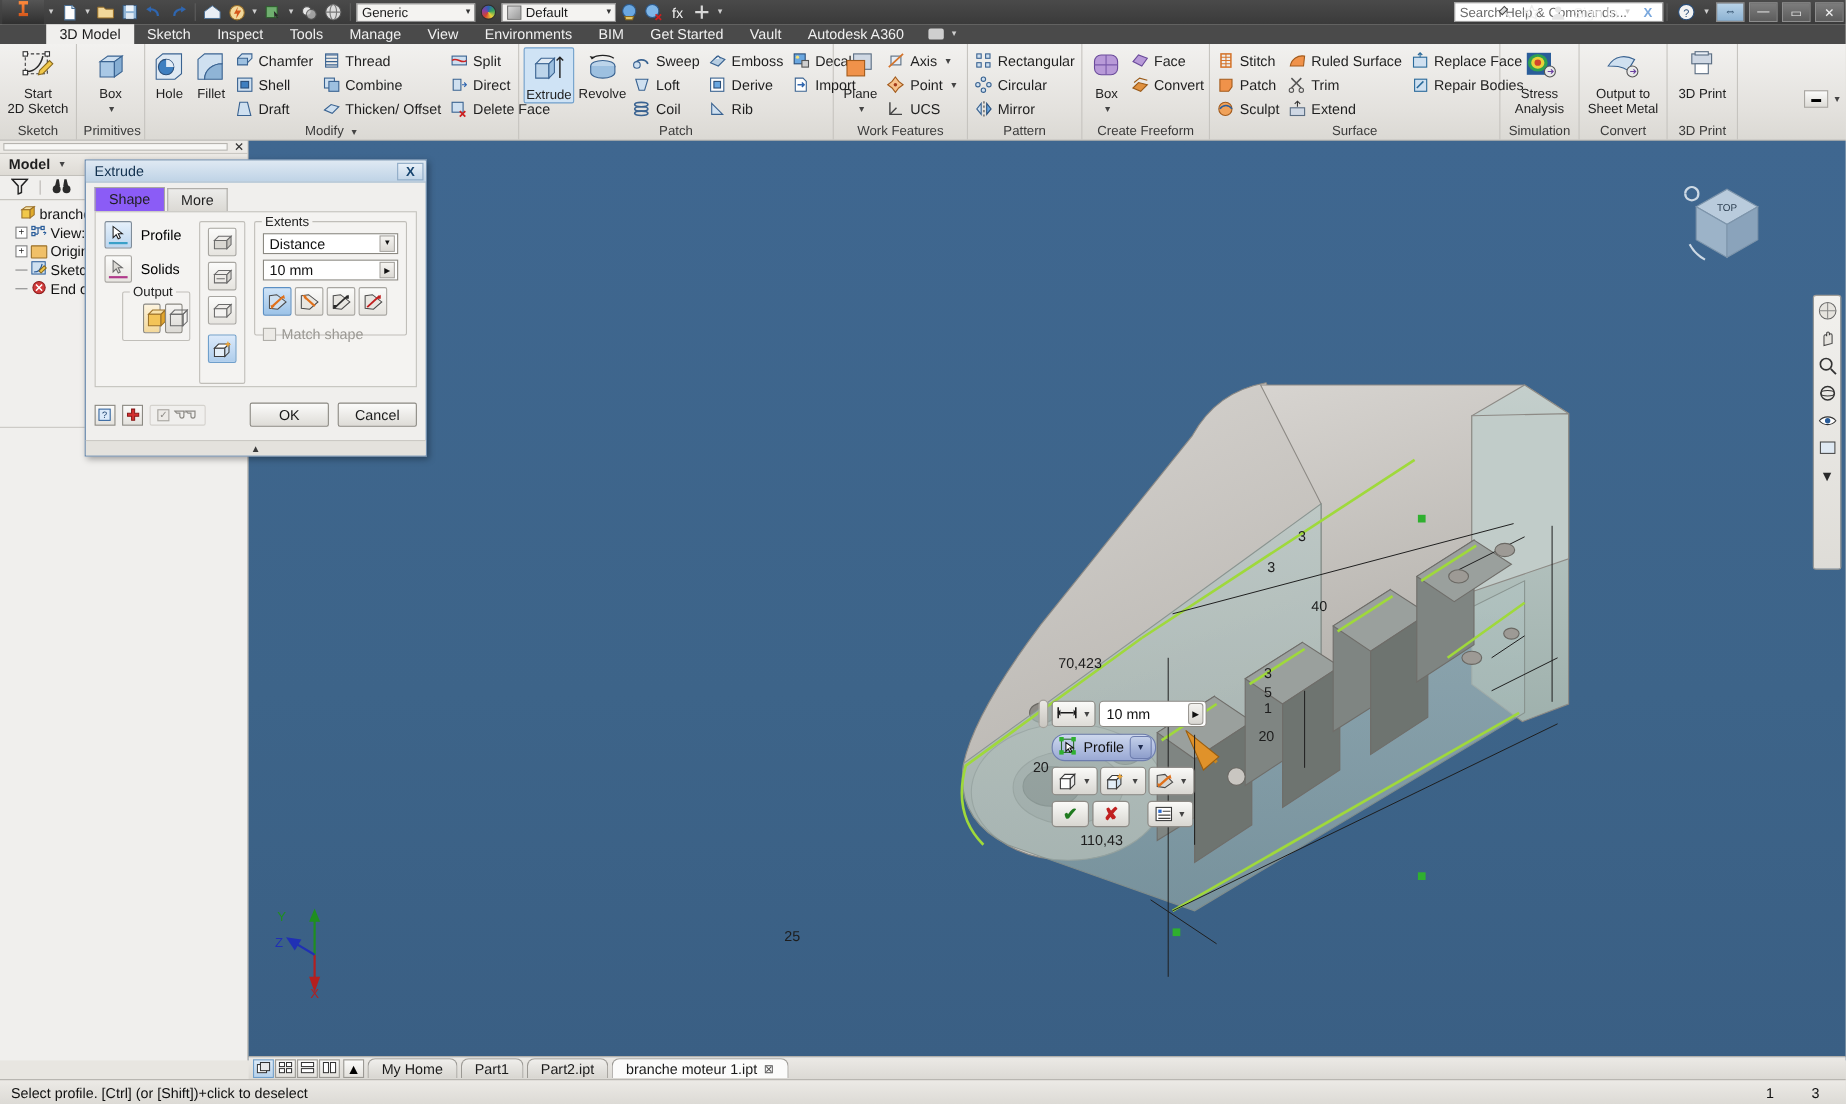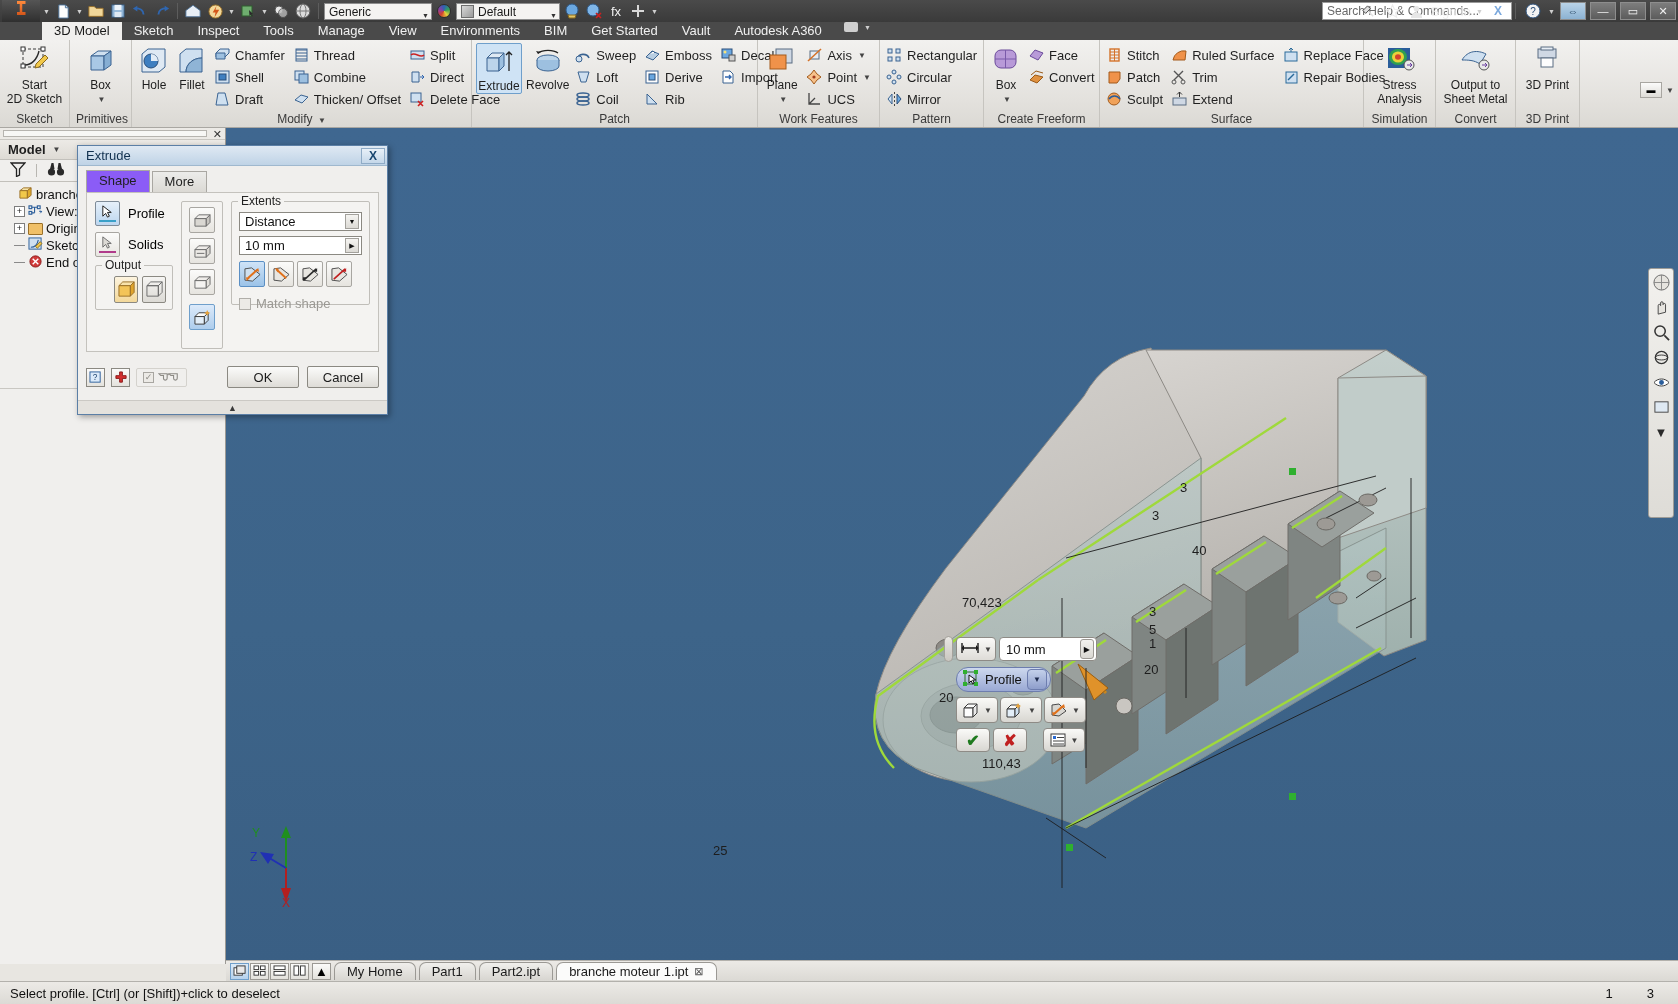--- a/index.html
+++ b/index.html
@@ -42,41 +42,41 @@
   }
   .logo-pro { position:absolute; bottom:-8px; left:6px; font-size:7px; color:#ddd; letter-spacing:.5px;}
   .qat-sep { width:1px; height:16px; background:#5d5d5d; margin:0 3px; }
   .qbtn {
     width:20px; height:20px; display:flex; align-items:center; justify-content:center;
     color:#e9e9e9; font-size:12px; cursor:default;
   }
   .qcaret { font-size:7px; color:#cfcfcf; width:9px; text-align:center; }
   .qcombo {
     height:17px; min-width:110px; background:#f4f3f1; border:1px solid #8d8d8d;
-    display:flex; align-items:flex-end; padding:0 2px 0 4px; font-size:12px; color:#1a1a1a;
+    display:flex; align-items:center; padding:0 2px 0 4px; font-size:12px; color:#1a1a1a;
     justify-content:space-between; gap:4px;
   }
   .qcombo .arr { font-size:7px; color:#333; }
   .qswatch { width:13px; height:13px; border:1px solid #6d6d6d; background:linear-gradient(135deg,#d8d8d8,#9a9a9a); }
   .circ-icon { width:14px;height:14px;border-radius:50%;
     background:conic-gradient(#2d62b5,#35a05b,#e8d23a,#d4432c,#8a3fa0,#2d62b5); border:1px solid #2e2e2e;}
   .search-box {
     position:absolute; left:1322px; top:2px; width:190px; height:18px;
     background:#fff; border:1px solid #9a9a9a; display:flex; align-items:center; padding:0 4px;
     color:#6a6a6a; font-size:12px;
   }
   .tb-right { position:absolute; right:2px; top:0; height:22px; display:flex; align-items:center; gap:4px; color:#e4e4e4;}
   .winbtn { width:26px;height:18px; background:linear-gradient(#7d7d7d,#5c5c5c); border:1px solid #8d8d8d;
             display:flex;align-items:center;justify-content:center; color:#f0f0f0; font-size:11px;}
   .winbtn.first { background:linear-gradient(#b9d3e8,#8cb2d2); color:#13304d;}
 
   
   .ribtabs {
     position:absolute; left:0; top:22px; width:1678px; height:18px;
-    background:#4a4a4a; display:flex; align-items:flex-start; padding-left:42px; gap:0;
+    background:#4a4a4a; display:flex; align-items:center; padding-left:42px; gap:0;
   }
   .ribtab { height:18px; padding:0 12px; color:#f0f0f0; font-size:13px; line-height:18px; white-space:nowrap;}
   .ribtab.active { background:#f0efed; color:#1a1a1a; }
   .a360-drop { display:flex; align-items:center; gap:5px; padding:0 10px; }
   .a360-ico { width:14px;height:10px;background:#cfcfcf;border-radius:2px;}
 
   
   .ribbon {
     position:absolute; left:0; top:40px; width:1678px; height:88px;
     background:linear-gradient(#f2f1ef,#e3e1dd 70%,#dbd9d4);
@@ -961,20 +961,30 @@
             </svg>
         </span>
         <span>End of F</span>
       </div>
     </div>
     <div class="brow-divider"></div>
   </div>
 
   <div class="canvas">
 
+    <div class="viewcube">
+      <svg width="96" height="96" viewBox="0 0 96 96">
+        <path d="M20 32 48 16 76 32 48 48z" fill="#b9cbdc" stroke="#7e95ab"></path>
+        <path d="M20 32v30l28 16V48z" fill="#9cb3c8" stroke="#7e95ab"></path>
+        <path d="M76 32v30L48 78V48z" fill="#8aa3bb" stroke="#7e95ab"></path>
+        <text x="48" y="36" font-size="9" text-anchor="middle" fill="#2a3c4e" font-family="Liberation Sans">TOP</text>
+        <path d="M14 66a34 34 0 0 0 14 14" fill="none" stroke="#cdd9e4" stroke-width="2"></path>
+        <path d="M10 20a6 6 0 1 1 0 .1" fill="none" stroke="#cdd9e4" stroke-width="2"></path>
+      </svg>
+    </div>
 
     <div class="nav-toolbar">
       <div class="ni">
         <svg width="17" height="17" viewBox="0 0 18 18">
             <circle cx="9" cy="9" r="8" fill="#e6e4df" stroke="#666"></circle>
             <path d="M9 1v16M1 9h16" stroke="#888"></path>
           </svg>
       </div>
       <div class="ni">
         <svg width="16" height="17" viewBox="0 0 16 18">
@@ -1230,21 +1240,21 @@
             </div>
             <div style="display:flex; align-items:center; gap:8px; margin-bottom:8px;">
               <span class="selbtn off">
                 <svg width="17" height="15" viewBox="0 0 18 16" style="position:absolute;left:3px;top:2px;">
                   <path d="M4 2v11l3-3 2 4 2-1-2-4h4z" fill="#dcdad5" stroke="#6a6a6a"></path>
                 </svg>
                 <span class="ul"></span>
               </span>
               <span style="font-size:13px">Solids</span>
             </div>
-            <div class="fieldset" style="padding:10px 6px 6px 18px; margin-top:4px;">
+            <div class="fieldset" style="padding:10px 6px 6px 18px; margin-top:4px;margin-left:16px;">
               <span class="legend">Output</span>
               <div style="display:flex; gap:4px;">
                 <span class="outbtn">
                   <svg width="21" height="19" viewBox="0 0 22 20" style="position:absolute;left:2px;top:3px;">
                     <path d="M2 6 6 2h12l-4 4z" fill="#f8e2ab" stroke="#9a7028"></path>
                     <path d="M2 6h12v11H2z" fill="#f3c458" stroke="#9a7028"></path>
                     <path d="M14 6l4-4v11l-4 4z" fill="#e0a42c" stroke="#9a7028"></path>
                   </svg>
                 </span>
                 <span class="outbtn grey">

